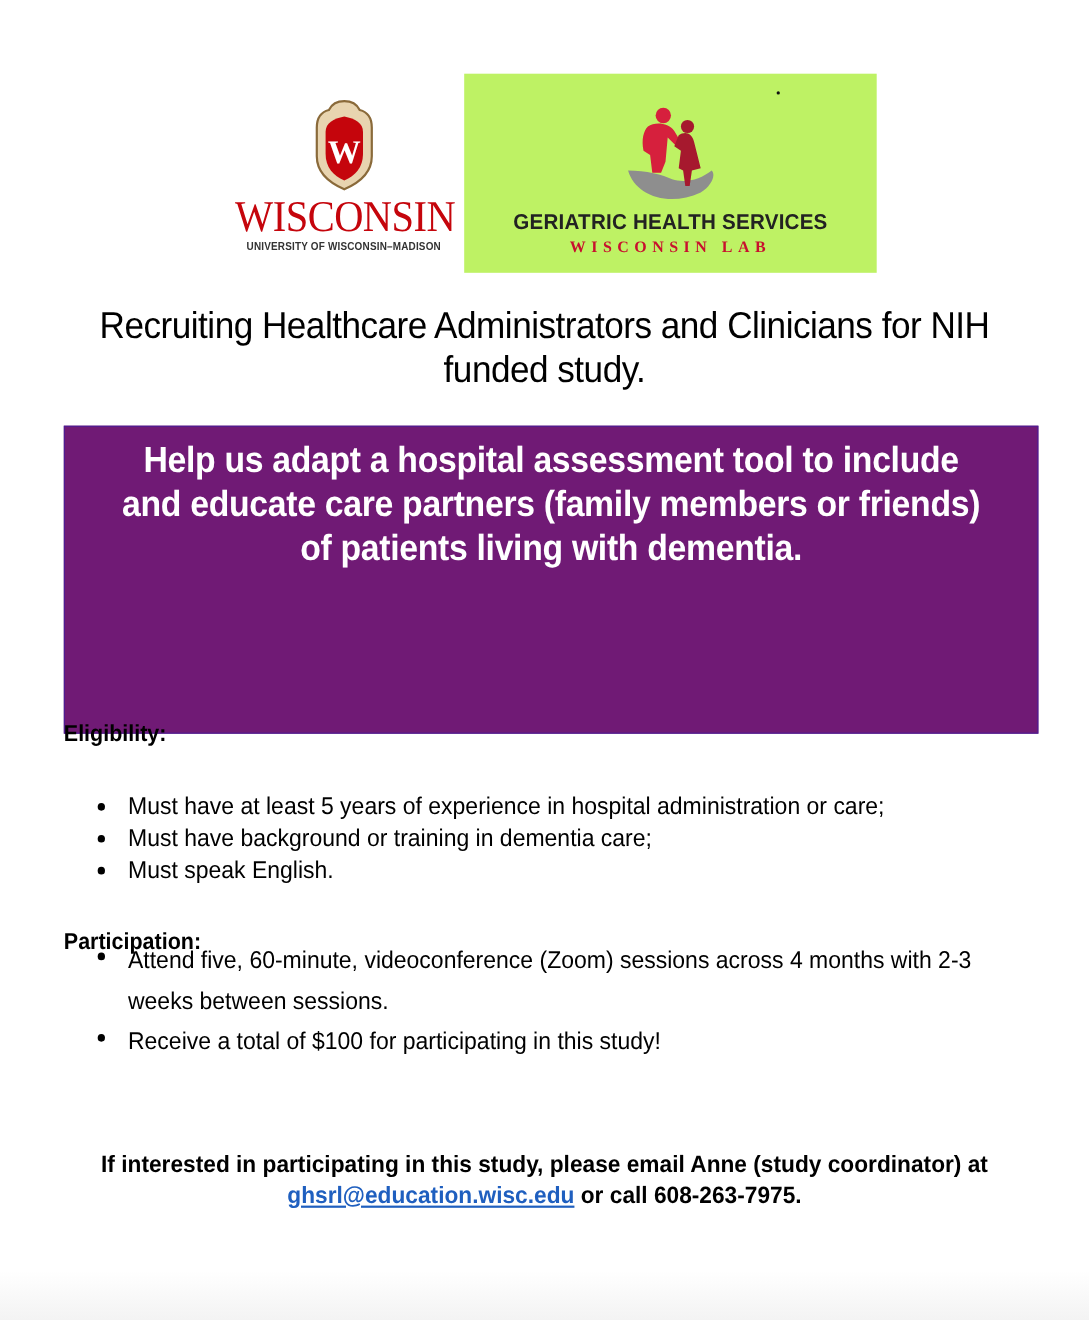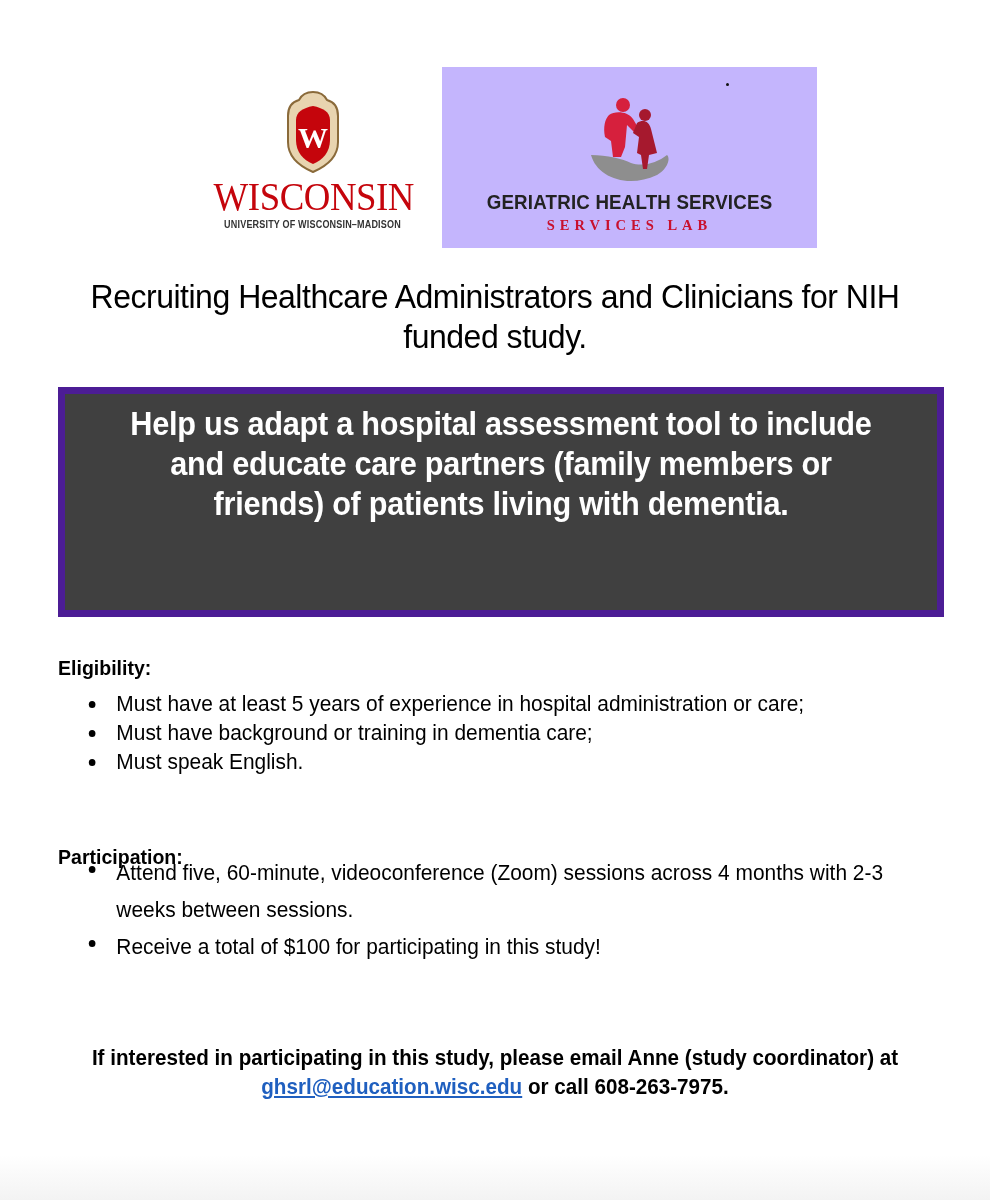--- a/index.html
+++ b/index.html
@@ -6,29 +6,29 @@
   body {
     width:990px; height:1200px; position:relative; overflow:hidden;
     background: linear-gradient(to bottom, #ffffff 0px, #ffffff 1155px, #f3f3f3 1200px);
     font-family: "Liberation Sans", sans-serif; color:#000;
   }
   .uw-logo { position:absolute; left:205px; top:90px; width:215px; height:145px; text-align:center; }
   .uw-crest { display:block; margin:0 auto; }
   .uw-word { font-family:"Liberation Serif", serif; color:#c5050c; font-size:40px; line-height:40px; letter-spacing:-0.5px; margin-top:2px; transform:scaleX(0.92); }
   .uw-sub { font-family:"Liberation Sans", sans-serif; font-size:10.5px; color:#333; font-weight:bold; letter-spacing:0.2px; margin-top:1px; transform:scaleX(0.86); }
 
-  .ghs-logo { position:absolute; left:442px; top:67px; width:375px; height:181px; background:#c4b5fd; }
+  .ghs-logo { position:absolute; left:422px; top:67px; width:375px; height:181px; background:#bef264; }
   .ghs-dot { position:absolute; left:284px; top:16px; width:3px; height:3px; background:#111; border-radius:50%; }
   .ghs-figure { position:absolute; left:145px; top:30px; }
   .ghs-title { position:absolute; left:0; width:100%; top:124px; text-align:center; font-weight:bold; font-size:19.5px; color:#222; letter-spacing:0.2px; transform:scaleX(0.96); }
   .ghs-sub { position:absolute; left:0; width:100%; top:150px; text-align:center; font-family:"Liberation Serif", serif; font-weight:bold; font-size:14.5px; color:#c8102e; letter-spacing:5px; }
 
   .headline { position:absolute; left:60px; width:870px; top:276px; text-align:center; font-size:34px; line-height:40px; letter-spacing:-0.5px; transform:scaleX(0.94); }
 
-  .red-box { position:absolute; left:58px; top:387px; width:886px; height:230px; background:#404040; border:7px solid #4c1d95; box-sizing:border-box; }
+  .red-box { position:absolute; left:58px; top:387px; width:886px; height:280px; background:#701a75; border:1px solid #4c1d95; box-sizing:border-box; }
   .red-box-text { margin:10px 20px 0 20px; text-align:center; color:#fff; font-weight:bold; font-size:33px; line-height:40px; letter-spacing:-0.3px; transform:scaleX(0.93); }
 
   .section-label { position:absolute; left:58px; font-weight:bold; font-size:21px; transform:scaleX(0.93); transform-origin:left; }
   .bullets { position:absolute; left:85px; width:860px; list-style:none; margin:0; padding:0; }
   .bullets li { position:relative; padding-left:33px; font-size:22px; transform:scaleX(0.95); transform-origin:left; }
   .bullets li::before { content:""; position:absolute; left:4px; top:12px; width:7px; height:7px; background:#000; border-radius:50%; }
   .elig li { line-height:29px; }
   .part li { line-height:37px; }
 
   .contact { position:absolute; left:60px; width:870px; top:1044px; text-align:center; font-weight:bold; font-size:21.5px; line-height:29px; transform:scaleX(0.96); }
@@ -50,31 +50,31 @@
 <div class="ghs-logo">
   <div class="ghs-dot"></div>
   <svg class="ghs-figure" width="86" height="90" viewBox="0 0 86 90">
     <path d="M4 58 C10 80 40 92 70 78 C80 72 84 62 80 58 C70 66 56 70 44 66 C36 62 20 58 4 58 Z" fill="#8e8e8e"></path>
     <circle cx="36" cy="8" r="7" fill="#d6203d"></circle>
     <path d="M22 18 C28 14 40 14 46 22 L52 32 L48 36 L40 28 L38 50 L34 60 L26 60 L24 44 L18 40 C16 30 18 22 22 18 Z" fill="#d6203d"></path>
     <circle cx="58" cy="18" r="6" fill="#a6192e"></circle>
     <path d="M50 26 C56 22 62 24 64 32 L70 56 L62 58 L60 72 L56 72 L54 58 L50 56 L52 40 L46 36 Z" fill="#a6192e"></path>
   </svg>
   <div class="ghs-title">GERIATRIC HEALTH SERVICES</div>
-  <div class="ghs-sub">SERVICES LAB</div>
+  <div class="ghs-sub">WISCONSIN LAB</div>
 </div>
 
 <div class="headline">Recruiting Healthcare Administrators and Clinicians for NIH funded study.</div>
 
 <div class="red-box">
   <div class="red-box-text">Help us adapt a hospital assessment tool to include and educate care partners (family members or friends) of patients living with dementia.</div>
 </div>
 
 <div class="section-label" style="top:656px;">Eligibility:</div>
-<ul class="bullets elig" style="top:689px;">
+<ul class="bullets elig" style="top:718px;">
   <li>Must have at least 5 years of experience in hospital administration or care;</li>
   <li>Must have background or training in dementia care;</li>
   <li>Must speak English.</li>
 </ul>
 
 <div class="section-label" style="top:845px;">Participation:</div>
 <ul class="bullets part" style="top:854px;">
   <li>Attend five, 60-minute, videoconference (Zoom) sessions across 4 months with 2-3 weeks between sessions.</li>
   <li>Receive a total of $100 for participating in this study!</li>
 </ul>

